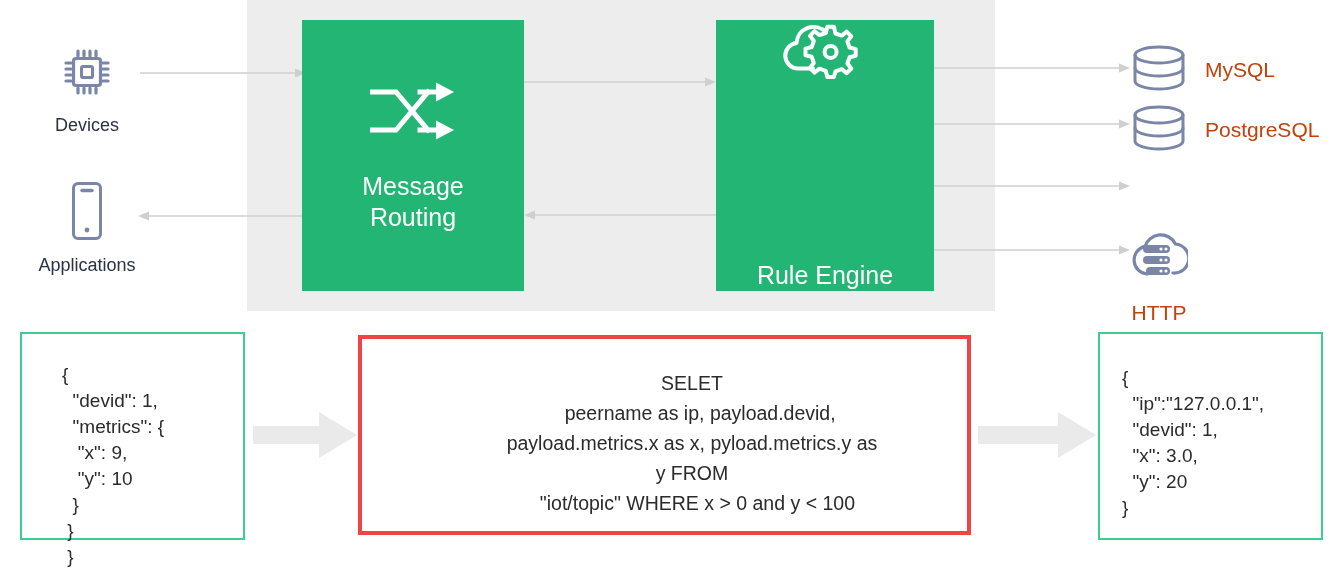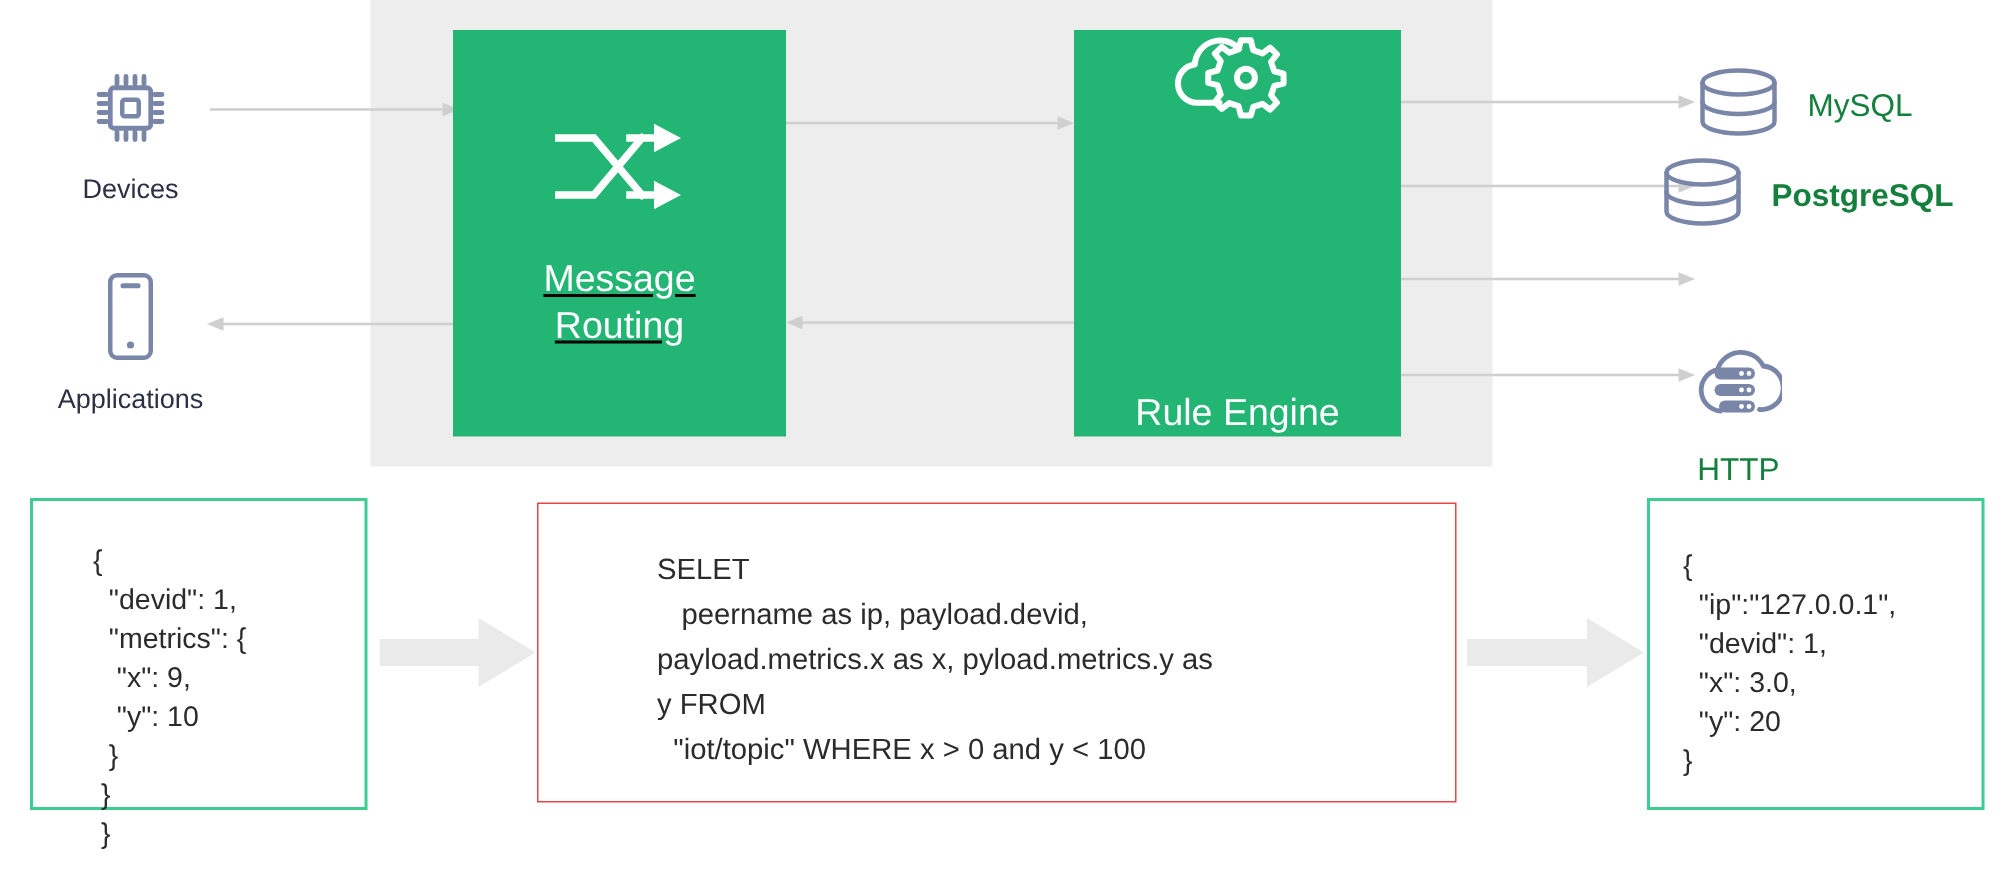--- a/index.html
+++ b/index.html
@@ -47,21 +47,21 @@
     margin-bottom: 16px;
   }
   .greenbox .gb-label {
     color: #ffffff;
     font-size: 25px;
     line-height: 31px;
     text-align: center;
     font-weight: 400;
     white-space: pre-line;
   }
-  #box-routing { left: 302px; top: 20px; width: 222px; height: 271px; text-decoration: underline; }
+  #box-routing { left: 302px; top: 20px; width: 222px; height: 271px; }
   #box-rule    { left: 716px; top: 20px; width: 218px; height: 271px; justify-content: space-between; }
 
   
   .endpoint-left {
     position: absolute;
     display: flex;
     flex-direction: column;
     align-items: center;
   }
   .endpoint-left .ep-label {
@@ -75,45 +75,45 @@
 
   
   .endpoint-right {
     position: absolute;
     display: flex;
     flex-direction: row;
     align-items: center;
     gap: 17px;
   }
   .endpoint-right .ep-label {
-    color: #15803d;
+    color: #c2410c;
     font-size: 21px;
     white-space: nowrap;
   }
   #ep-mysql      { left: 1130px; top: 44px; }
-  #ep-postgres   { left: 1106px; top: 104px; font-weight: bold; }
+  #ep-postgres   { left: 1130px; top: 104px; }
   #ep-kafka      { left: 1130px; top: 163px; }
   #ep-http       { left: 1130px; top: 228px; flex-direction: column; }
 
   
   .conn {
     position: absolute;
     height: 12px;
     pointer-events: none;
   }
   .conn svg { display: block; overflow: visible; }
 
   
   .codebox {
     position: absolute;
     background: #ffffff;
     box-sizing: border-box;
   }
   .codebox.green-border { border: 2px solid #3dcc92; }
-  .codebox.blue-border  { border: 1px solid #ef4444; }
+  .codebox.blue-border  { border: 4px solid #ef4444; text-align: center; }
   .codebox pre {
     margin: 0;
     color: #2b2b2b;
     font-family: "Liberation Sans", sans-serif;
     white-space: pre-wrap;
     word-break: normal;
   }
   #box-input {
     left: 20px; top: 332px; width: 225px; height: 208px;
   }

